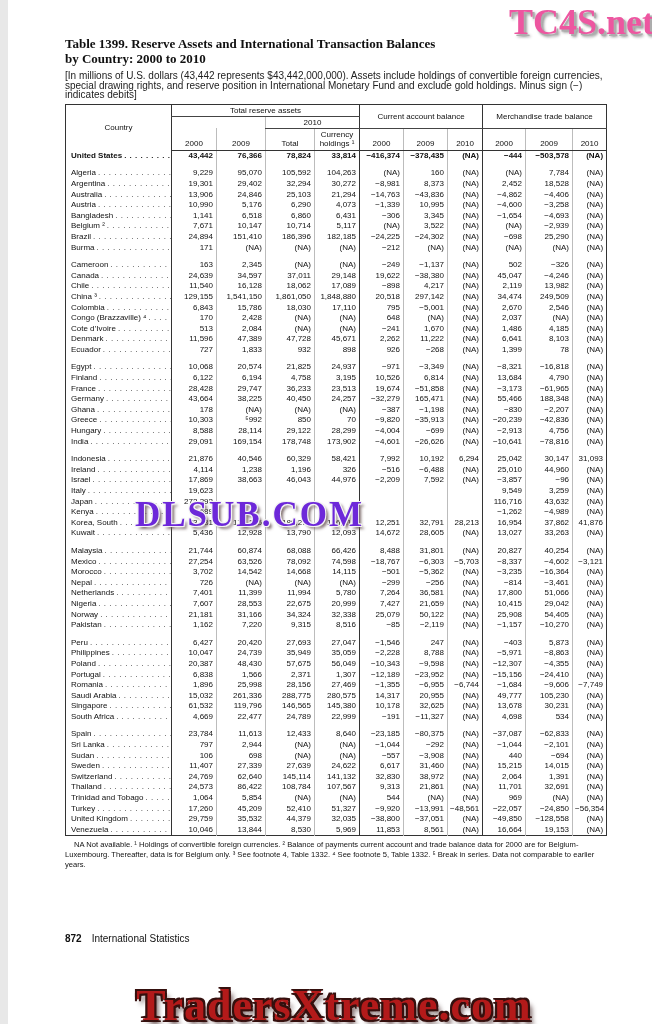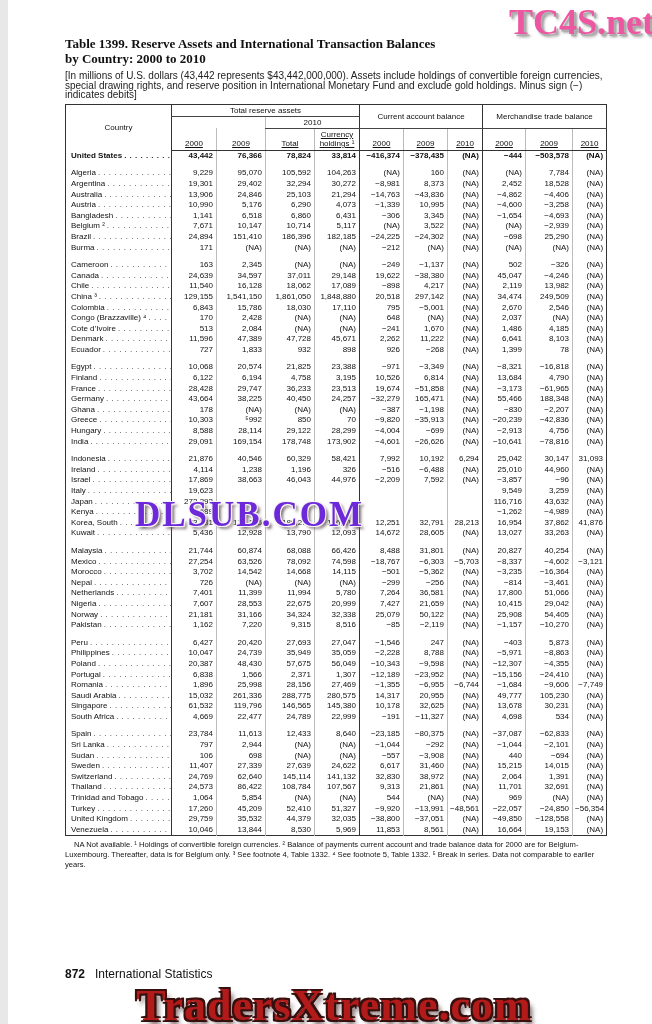--- a/index.html
+++ b/index.html
@@ -6,40 +6,40 @@
   #page{position:relative;width:652px;height:1024px;background:#ffffff;overflow:hidden;
         font-family:"Liberation Sans",sans-serif;color:#111;margin-left:8px;}
   #content{position:absolute;left:57px;top:36px;width:541px;}
 
   .title{font-family:"Liberation Serif",serif;font-weight:bold;font-size:13px;line-height:15px;}
   .subtitle{margin-top:5px;font-size:10px;line-height:9.6px;color:#222;}
 
   table{border-collapse:collapse;table-layout:fixed;width:541px;margin-top:4px;
         font-size:8px;border:1px solid #333;}
   th{font-weight:normal;font-size:8px;text-align:center;vertical-align:middle;padding:1px 2px;line-height:9px;}
-  th.yr{vertical-align:bottom;padding-bottom:2px;border-bottom:1.6px solid #333;text-decoration:underline;}
+  th.yr{vertical-align:bottom;padding-bottom:2px;border-bottom:1.6px solid #333;}
   th.grp-top{border-bottom:1px solid #444;}
   th.u2010{border-bottom:1px solid #444;}
   .gb{border-left:1px solid #333;}
   .cb{border-left:1px solid #bcbcbc;}
   td{line-height:10.6px;padding:0 3px 0 2px;white-space:nowrap;vertical-align:bottom;}
   td.num{text-align:right;}
   td.country{text-align:left;padding-left:5px;padding-right:0;}
   tr.first td{padding-top:7px;}
   tr.bold td{font-weight:bold;}
   .cwrap{display:flex;align-items:flex-end;}
   .cname{white-space:normal;}
   .dots{flex:1;overflow:hidden;white-space:nowrap;margin-left:2px;}
   .dots::before{content:". . . . . . . . . . . . . . . . . . . . . . . . . .";letter-spacing:.5px;color:#222;}
 
   .footnotes{margin-top:4px;font-size:7.6px;line-height:9.6px;}
   .footnotes p{margin:0;text-indent:9px;}
   .src-italic{font-style:italic;}
 
-  .footer-left{position:absolute;left:57px;top:967px;font-size:12px;}
+  .footer-left{position:absolute;left:57px;top:933px;font-size:10px;}
   .footer-left .pg{font-weight:bold;margin-right:10px;}
   .census-line{position:absolute;left:0;top:990px;width:652px;text-align:center;font-size:7.8px;color:#222;}
 
   .wm{position:absolute;font-family:"Liberation Serif",serif;font-weight:bold;pointer-events:none;}
   .wm-top{top:1px;right:6px;font-size:36px;color:#ec4899;letter-spacing:0px;
           text-shadow:2px 2px 0 #a7a7a7, 3px 3px 3px #8a8a8a;opacity:.92;}
   .wm-mid{top:495px;left:127px;font-size:35px;color:#6d28d9;letter-spacing:2px;
           text-shadow:-1px -1px 0 #f4f4f4,1px -1px 0 #f4f4f4,-1px 1px 0 #f4f4f4,1px 1px 0 #f4f4f4,3px 3px 3px rgba(110,90,90,.85);}
   .wm-bot{top:980px;left:50%;transform:translateX(-50%);font-size:44px;color:#b31a1a;letter-spacing:1px;white-space:nowrap;
           text-shadow:-2px -2px 0 #35100e,2px -2px 0 #35100e,-2px 2px 0 #35100e,2px 2px 0 #35100e,4px 5px 5px rgba(45,12,12,.65);}
@@ -422,21 +422,21 @@
           <tr class="first">
             <td class="country">
               <div class="cwrap">
                 <span class="cname">Egypt</span>
                 <span class="dots"></span>
               </div>
             </td>
             <td class="num gb">10,068</td>
             <td class="num cb">20,574</td>
             <td class="num cb">21,825</td>
-            <td class="num cb">23,388</td>
+            <td class="num cb">24,937</td>
             <td class="num gb">−971</td>
             <td class="num cb">−3,349</td>
             <td class="num cb">(NA)</td>
             <td class="num gb">−8,321</td>
             <td class="num cb">−16,818</td>
             <td class="num cb">(NA)</td>
           </tr>
           <tr>
             <td class="country">
               <div class="cwrap">

